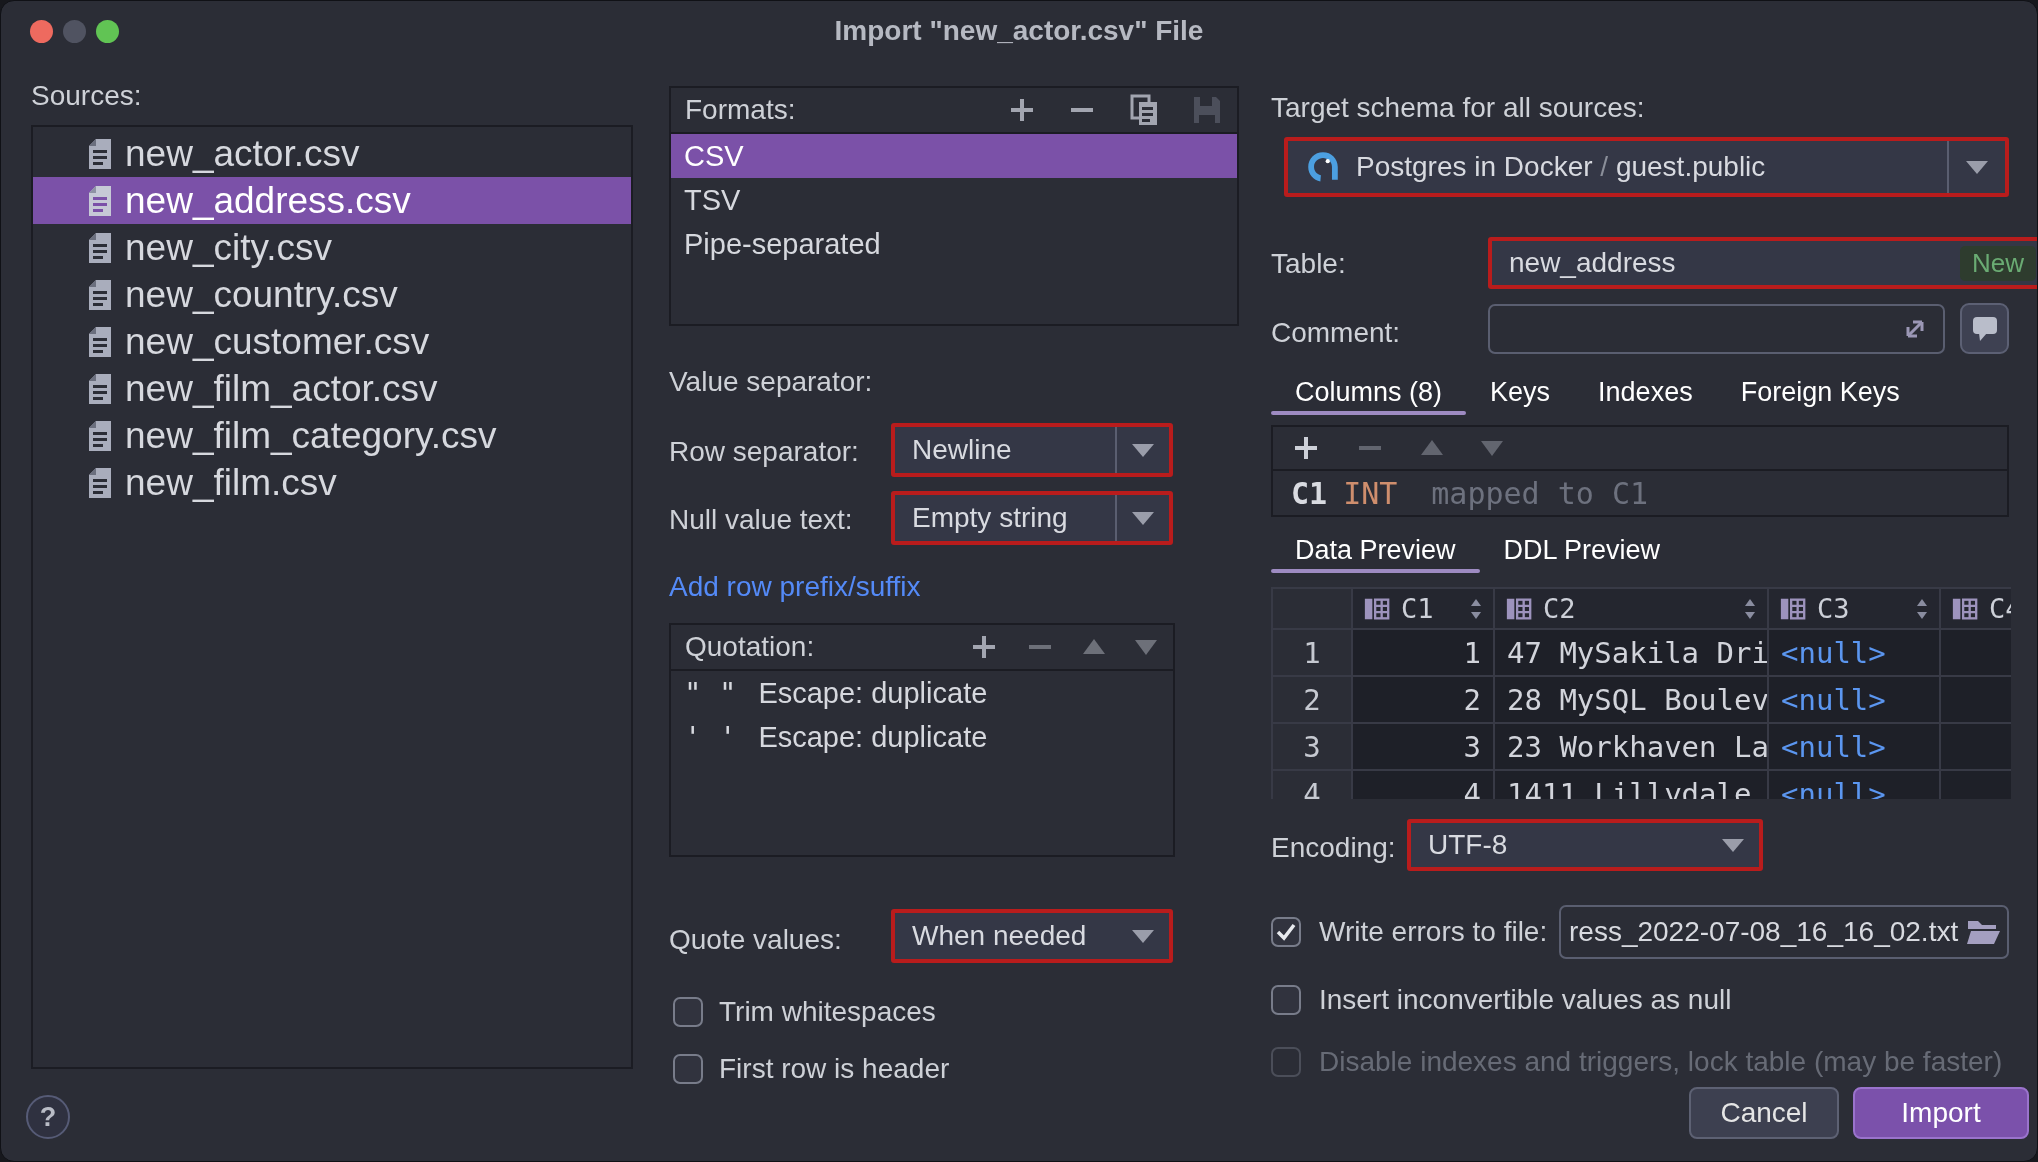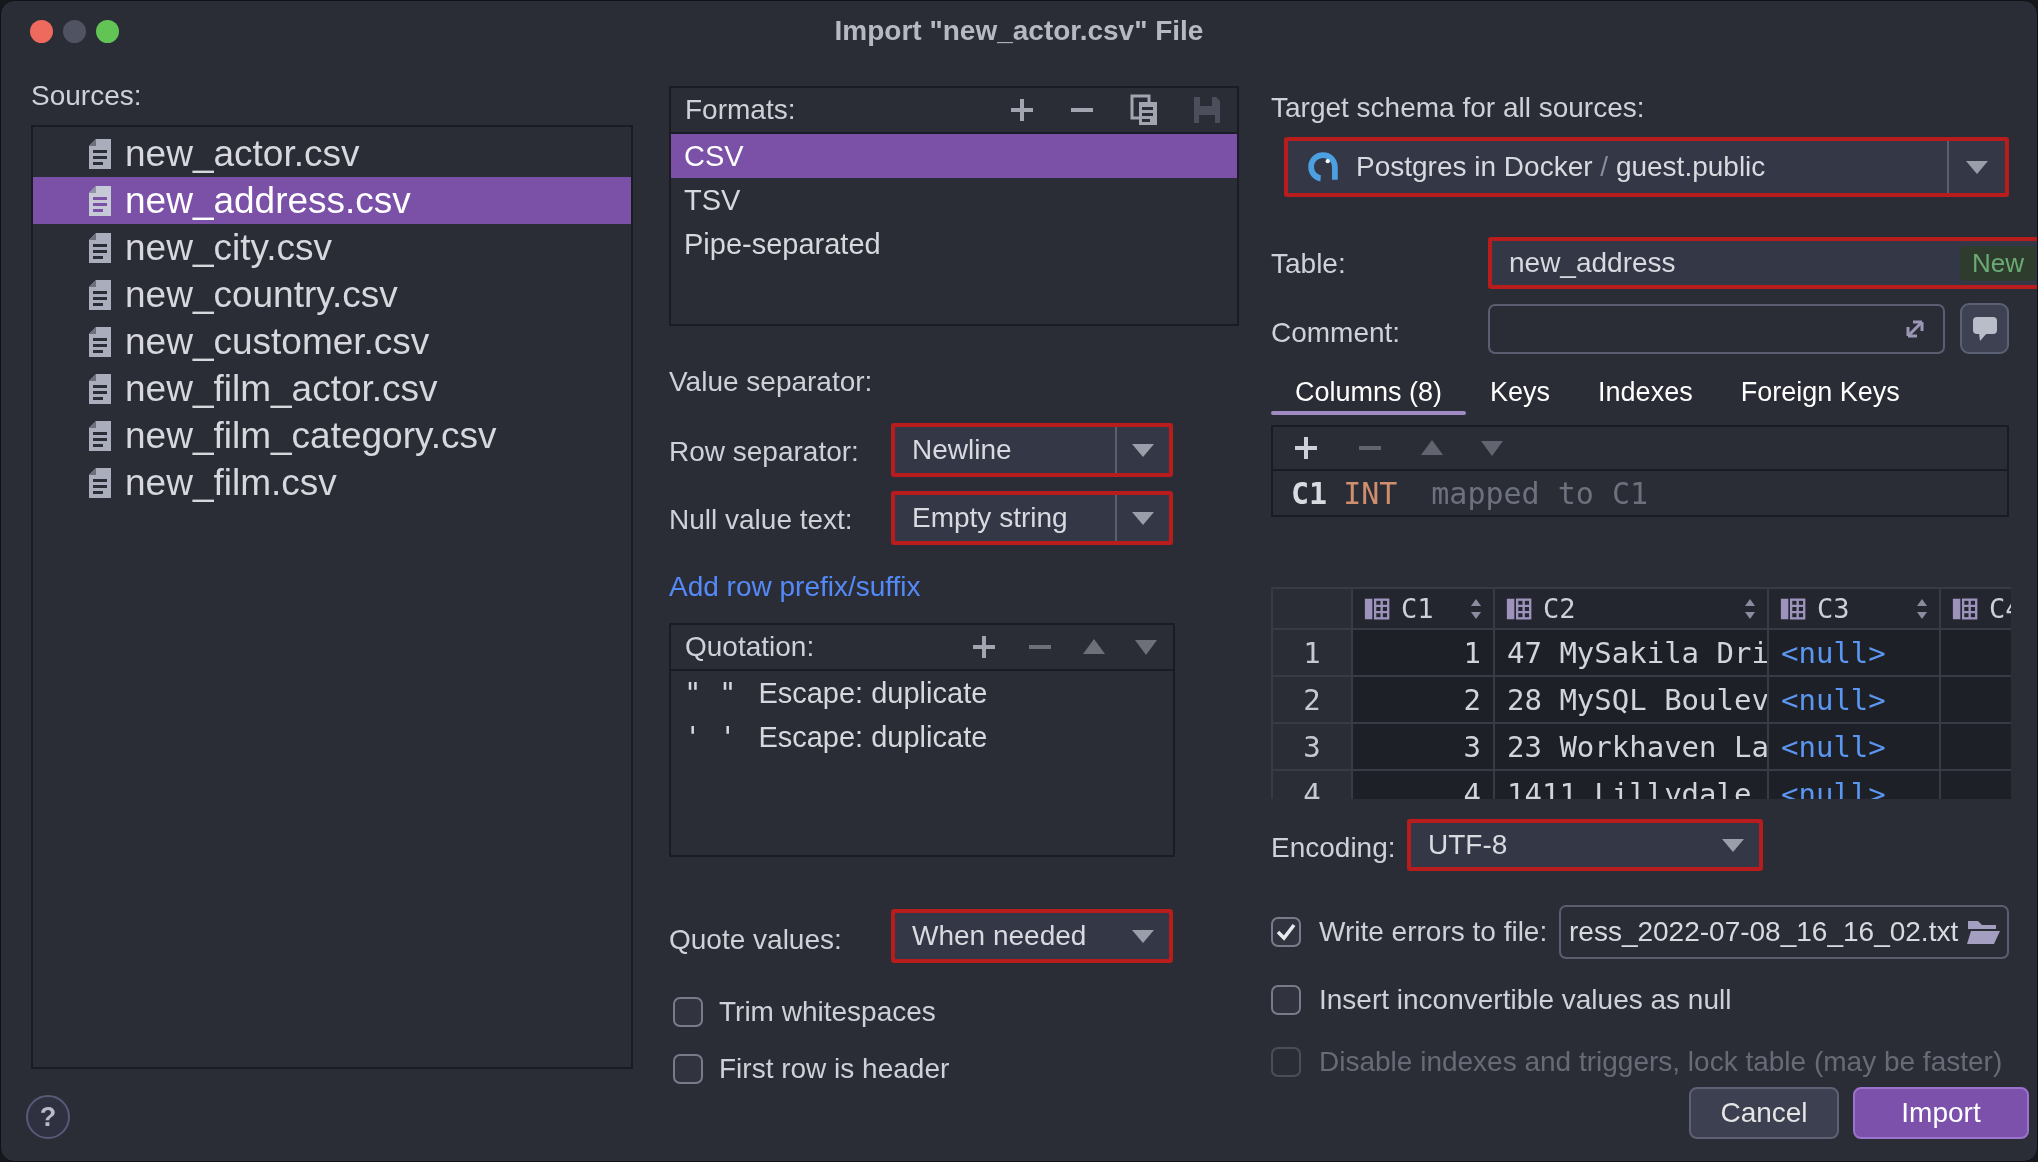--- a/index.html
+++ b/index.html
@@ -372,20 +372,24 @@
           </svg>
         </span>
     </div>
     <div class="coldef">
       <span class="cn">C1</span>
       <span class="ct">INT</span>
       <span class="cm">mapped to C1</span>
     </div>
   </div>
 
+  <div class="tabs" style="left:1270px;top:528px;">
+    <span class="tab active">Data Preview</span>
+    <span class="tab">DDL Preview</span>
+  </div>
 
   <div class="ptable">
     <div class="prow phead">
       <div class="pcell gutter"></div>
       <div class="pcell">
         <span class="icon" style="margin-left:10px;">
             <svg width="28" height="28" viewBox="0 0 30 30">
               <rect x="2" y="4" width="8" height="22" fill="#9d93bd"></rect>
               <rect x="13" y="5" width="14" height="20" fill="none" stroke="#9d93bd" stroke-width="2.5"></rect>
               <path d="M13 11.6 H27 M13 18.3 H27 M20 5 V25" stroke="#9d93bd" stroke-width="2.5"></path>

